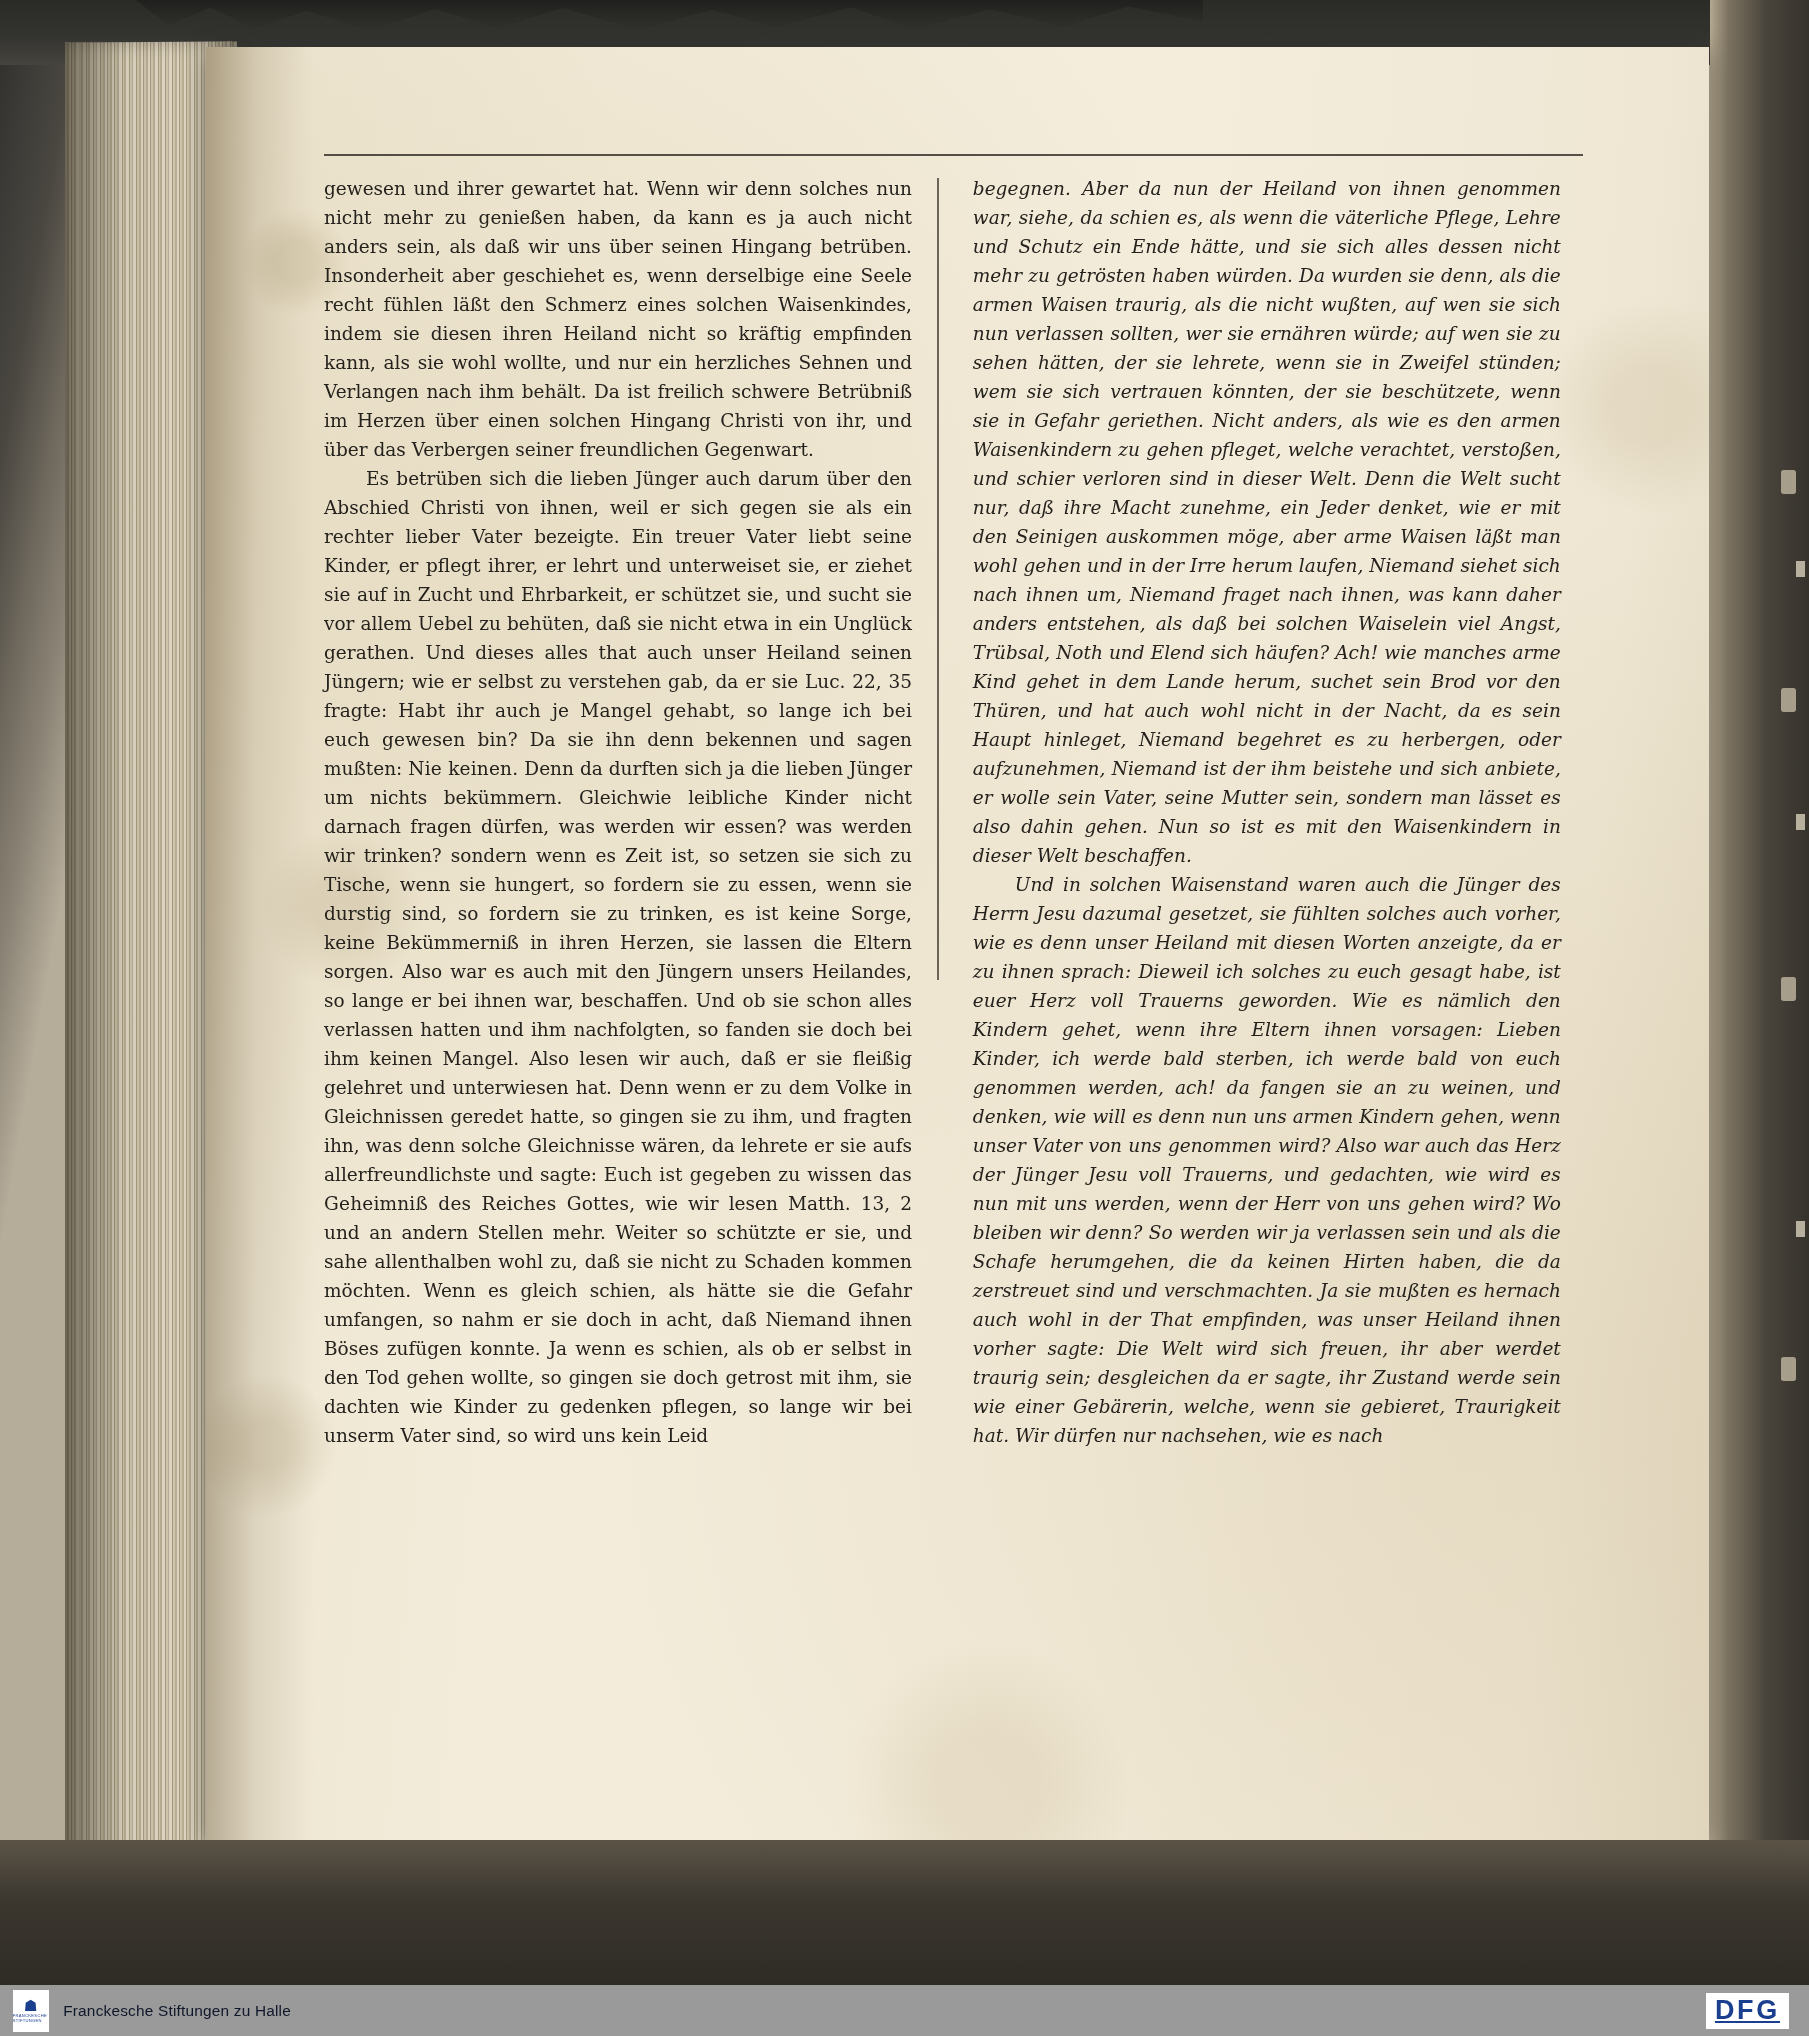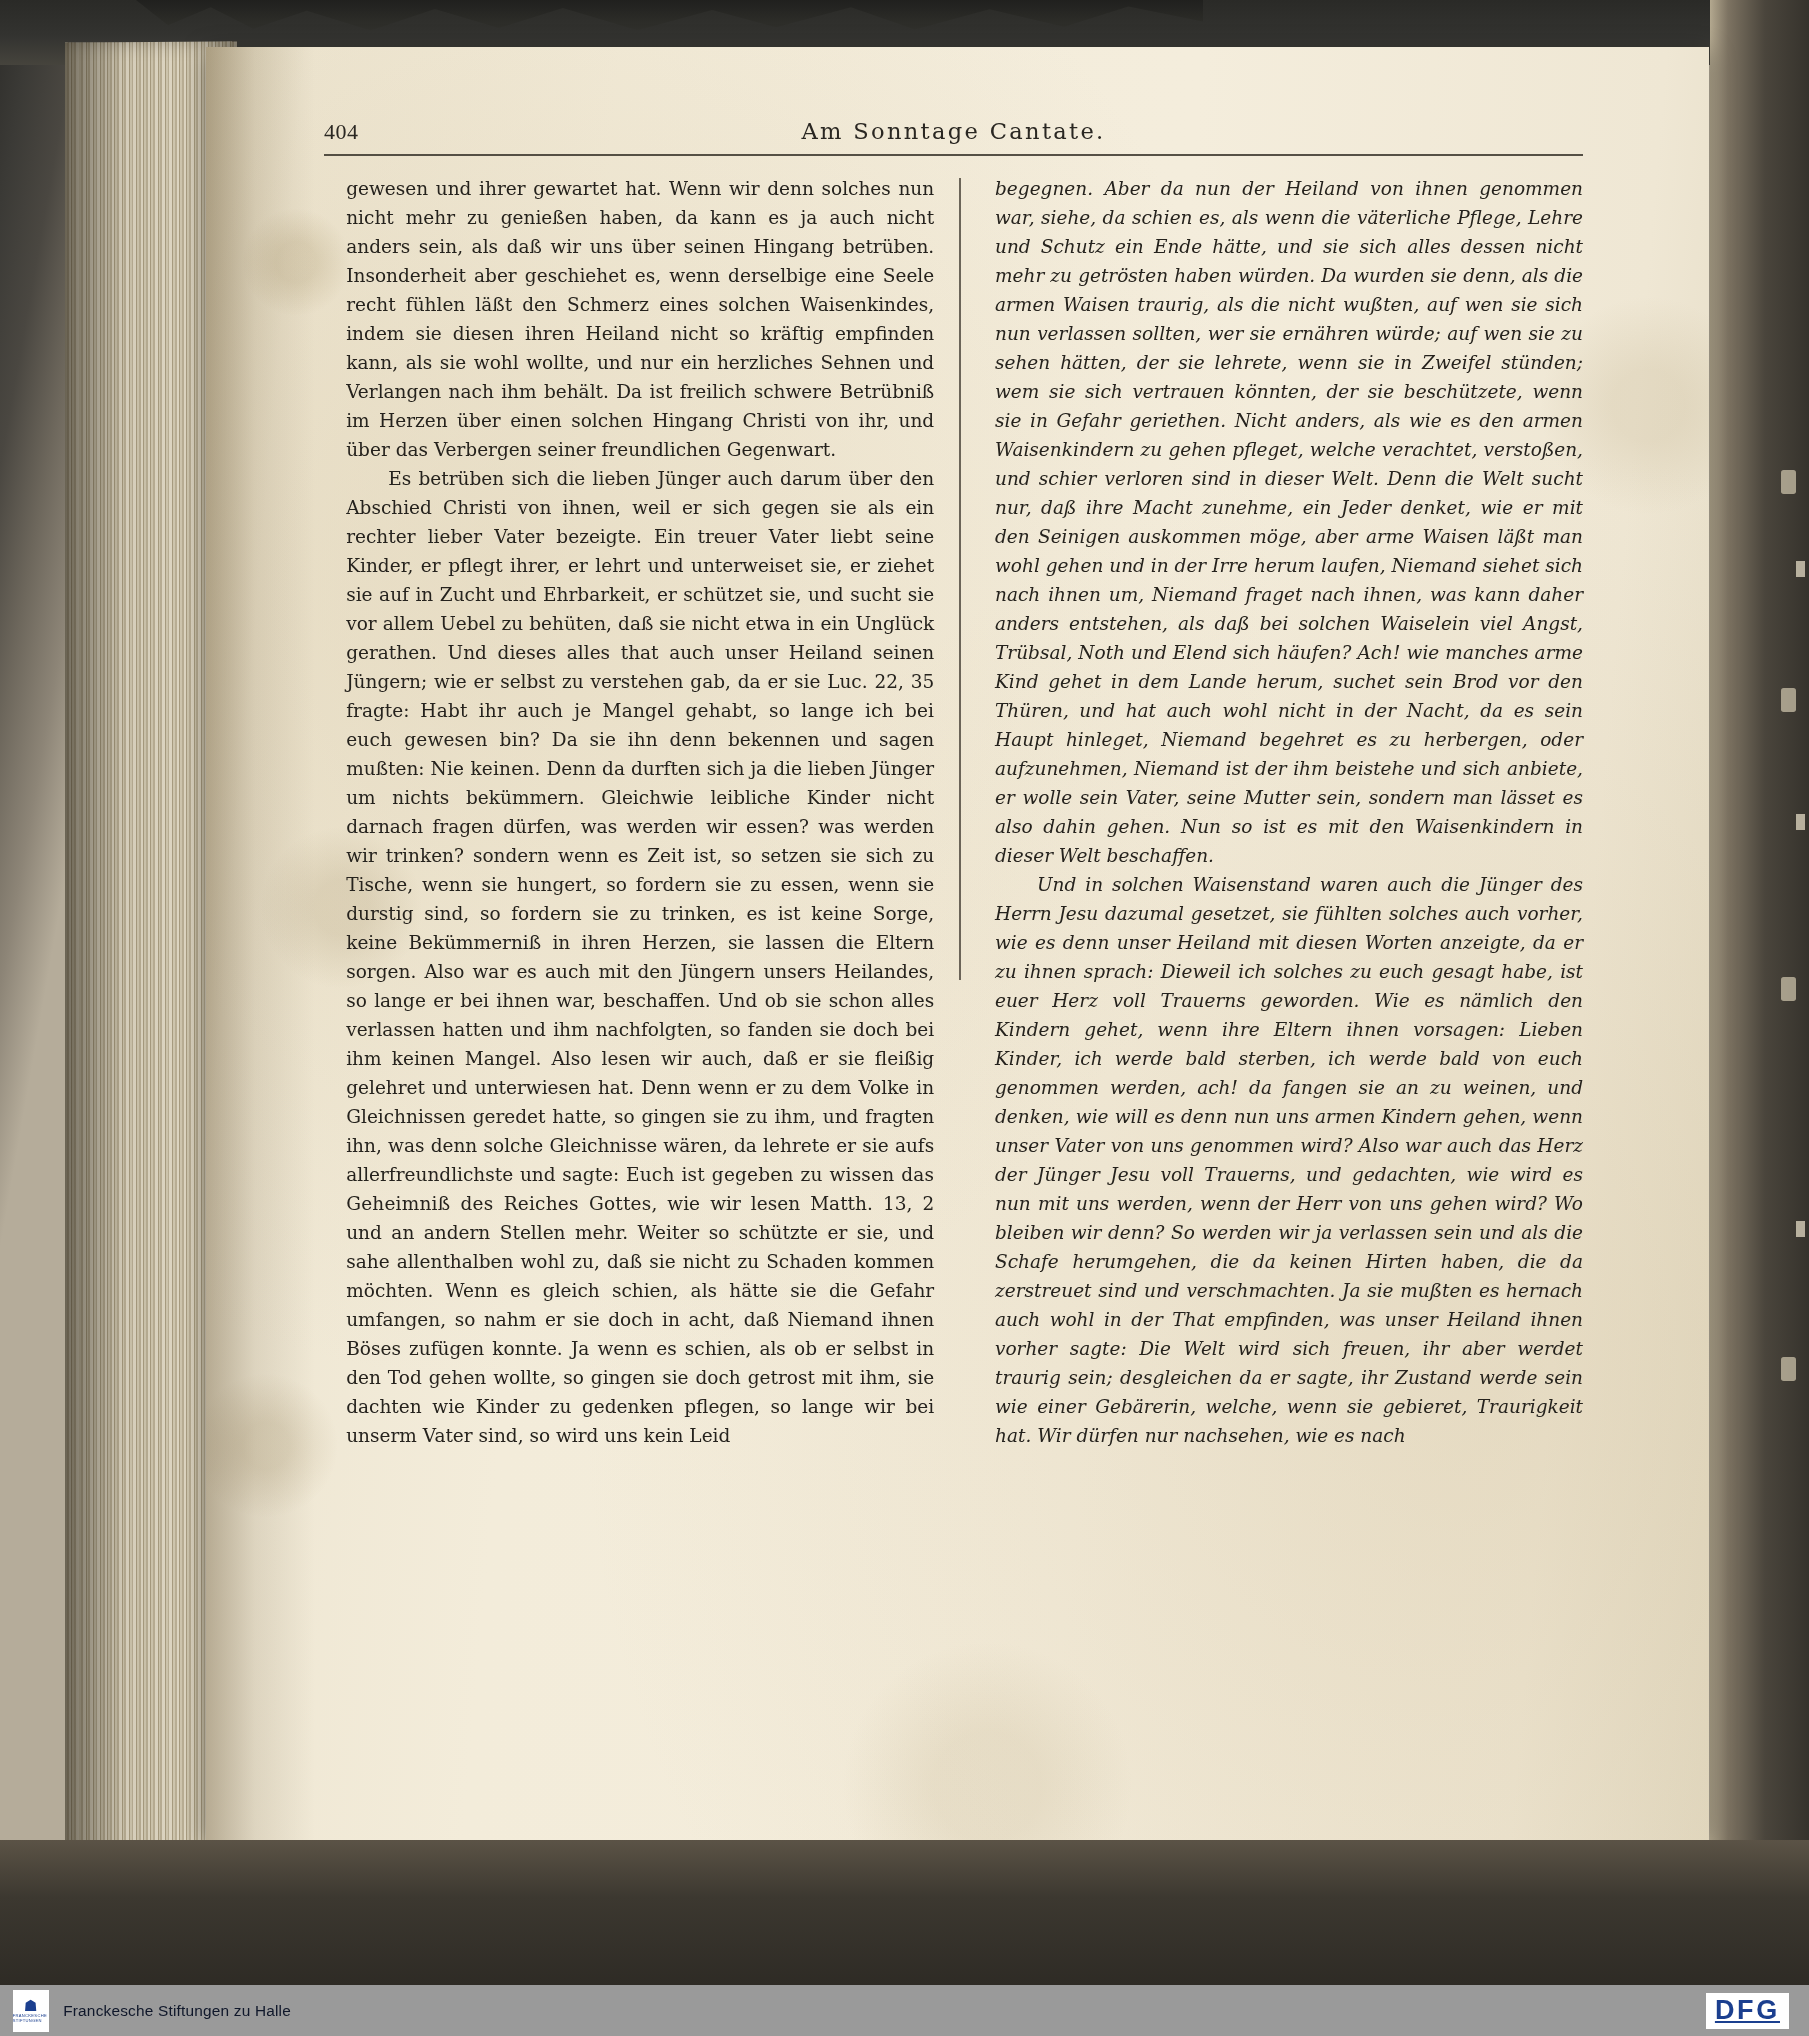--- a/index.html
+++ b/index.html
@@ -151,21 +151,20 @@
     background: #3a352c;
     opacity: .85;
   }
 
   .columns {
     position: absolute;
     left: 118px; top: 127px;
     width: 1259px;
     display: flex;
     gap: 0;
-    justify-content: flex-end;
   }
   .col {
     width: 588px;
     font-family: "DejaVu Serif", serif;
     font-size: 18.5px;
     line-height: 29px;
     text-align: justify;
     text-justify: inter-word;
     color: #25221d;
     hyphens: manual;
@@ -245,24 +244,20 @@
   <div class="right-edge">
     <div class="nub" style="top:470px;"></div>
     <div class="nub" style="top:688px;"></div>
     <div class="nub" style="top:977px;"></div>
     <div class="nub" style="top:1357px;"></div>
   </div>
 
   <div class="leaf">
     <div class="content">
 
-      <div class="header">
-        <div class="folio">404</div>
-        <div class="running-title">Am Sonntage Cantate.</div>
-      </div>
       <div class="rule"></div>
 
       <div class="columns">
 
         <div class="col left">
           <p>gewesen und ihrer gewartet hat.  Wenn wir denn solches nun nicht mehr zu genießen haben, da kann es ja auch nicht anders sein, als daß wir uns über seinen Hingang betrüben.  Insonderheit aber geschiehet es, wenn derselbige eine Seele recht fühlen läßt den Schmerz eines solchen Waisenkindes, indem sie diesen ihren Heiland nicht so kräftig empfinden kann, als sie wohl wollte, und nur ein herzliches Sehnen und Verlangen nach ihm behält.  Da ist freilich schwere Betrübniß im Herzen über einen solchen Hingang Christi von ihr, und über das Verbergen seiner freundlichen Gegenwart.</p>
           <p class="indent">
             <span>Es betrüben sich die lieben Jünger auch darum über den Abschied Christi von ihnen, weil er sich gegen sie als ein rechter lieber Vater bezeigte.  Ein treuer Vater liebt seine Kinder, er pflegt ihrer, er lehrt und unterweiset sie, er ziehet sie auf in Zucht und Ehrbarkeit, er schützet sie, und sucht sie vor allem Uebel zu behüten, daß sie nicht etwa in ein Unglück gerathen.  Und dieses alles that auch unser Heiland seinen Jüngern; wie er selbst zu verstehen gab, da er sie Luc. 22, 35 fragte: </span><span class="bold">Habt ihr auch je Mangel gehabt, so lange ich bei euch gewesen bin?</span><span> Da sie ihn denn bekennen und sagen mußten: </span><span class="bold">Nie keinen.</span><span> Denn da durften sich ja die lieben Jünger um nichts bekümmern.  Gleichwie leibliche Kinder nicht darnach fragen dürfen, was werden wir essen? was werden wir trinken? sondern wenn es Zeit ist, so setzen sie sich zu Tische, wenn sie hungert, so fordern sie zu essen, wenn sie durstig sind, so fordern sie zu trinken, es ist keine Sorge, keine Bekümmerniß in ihren Herzen, sie lassen die Eltern sorgen.  Also war es auch mit den Jüngern unsers Heilandes, so lange er bei ihnen war, beschaffen.  Und ob sie schon alles verlassen hatten und ihm nachfolgten, so fanden sie doch bei ihm keinen Mangel.  Also lesen wir auch, daß er sie fleißig gelehret und unterwiesen hat.  Denn wenn er zu dem Volke in Gleichnissen geredet hatte, so gingen sie zu ihm, und fragten ihn, was denn solche Gleichnisse wären, da lehrete er sie aufs allerfreundlichste und sagte: </span><span class="bold">Euch ist gegeben zu wissen das Geheimniß des Reiches Gottes</span><span>, wie wir lesen Matth. 13, 2 und an andern Stellen mehr.  Weiter so schützte er sie, und sahe allenthalben wohl zu, daß sie nicht zu Schaden kommen möchten.  Wenn es gleich schien, als hätte sie die Gefahr umfangen, so nahm er sie doch in acht, daß Niemand ihnen Böses zufügen konnte.  Ja wenn es schien, als ob er selbst in den Tod gehen wollte, so gingen sie doch getrost mit ihm, sie dachten wie Kinder zu gedenken pflegen, so lange wir bei unserm Vater sind, so wird uns kein Leid</span>
           </p>
         </div>

